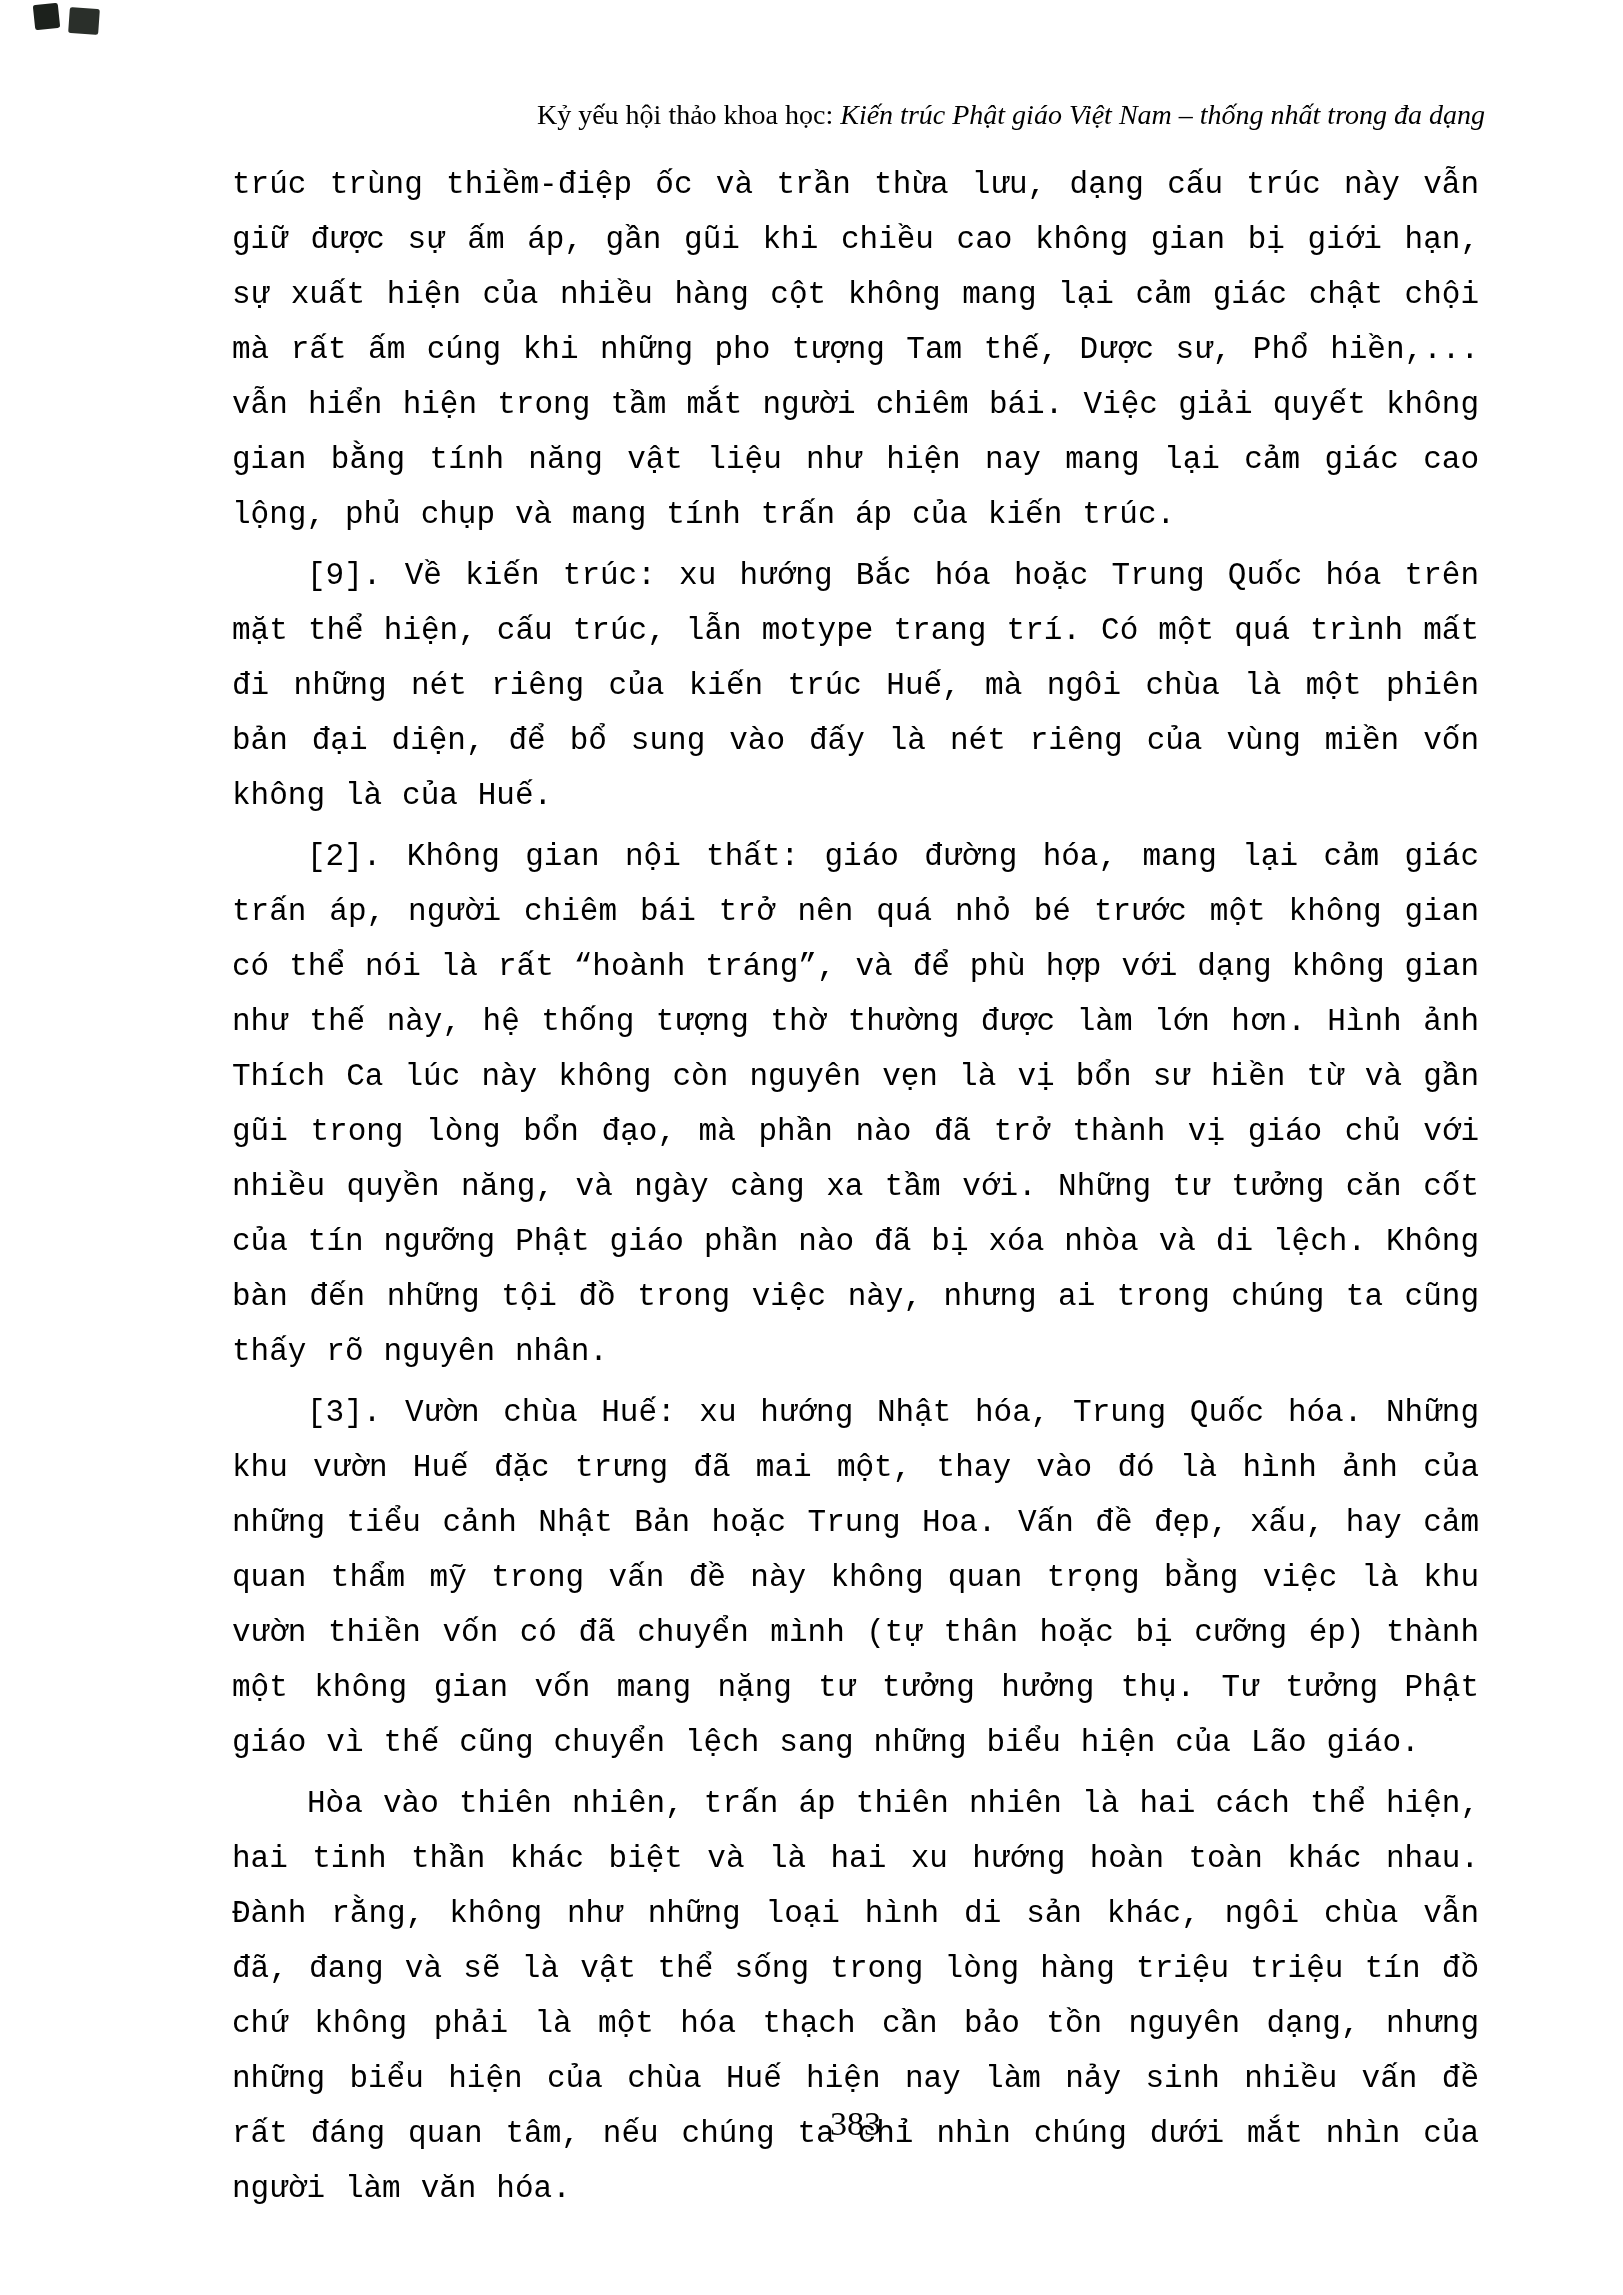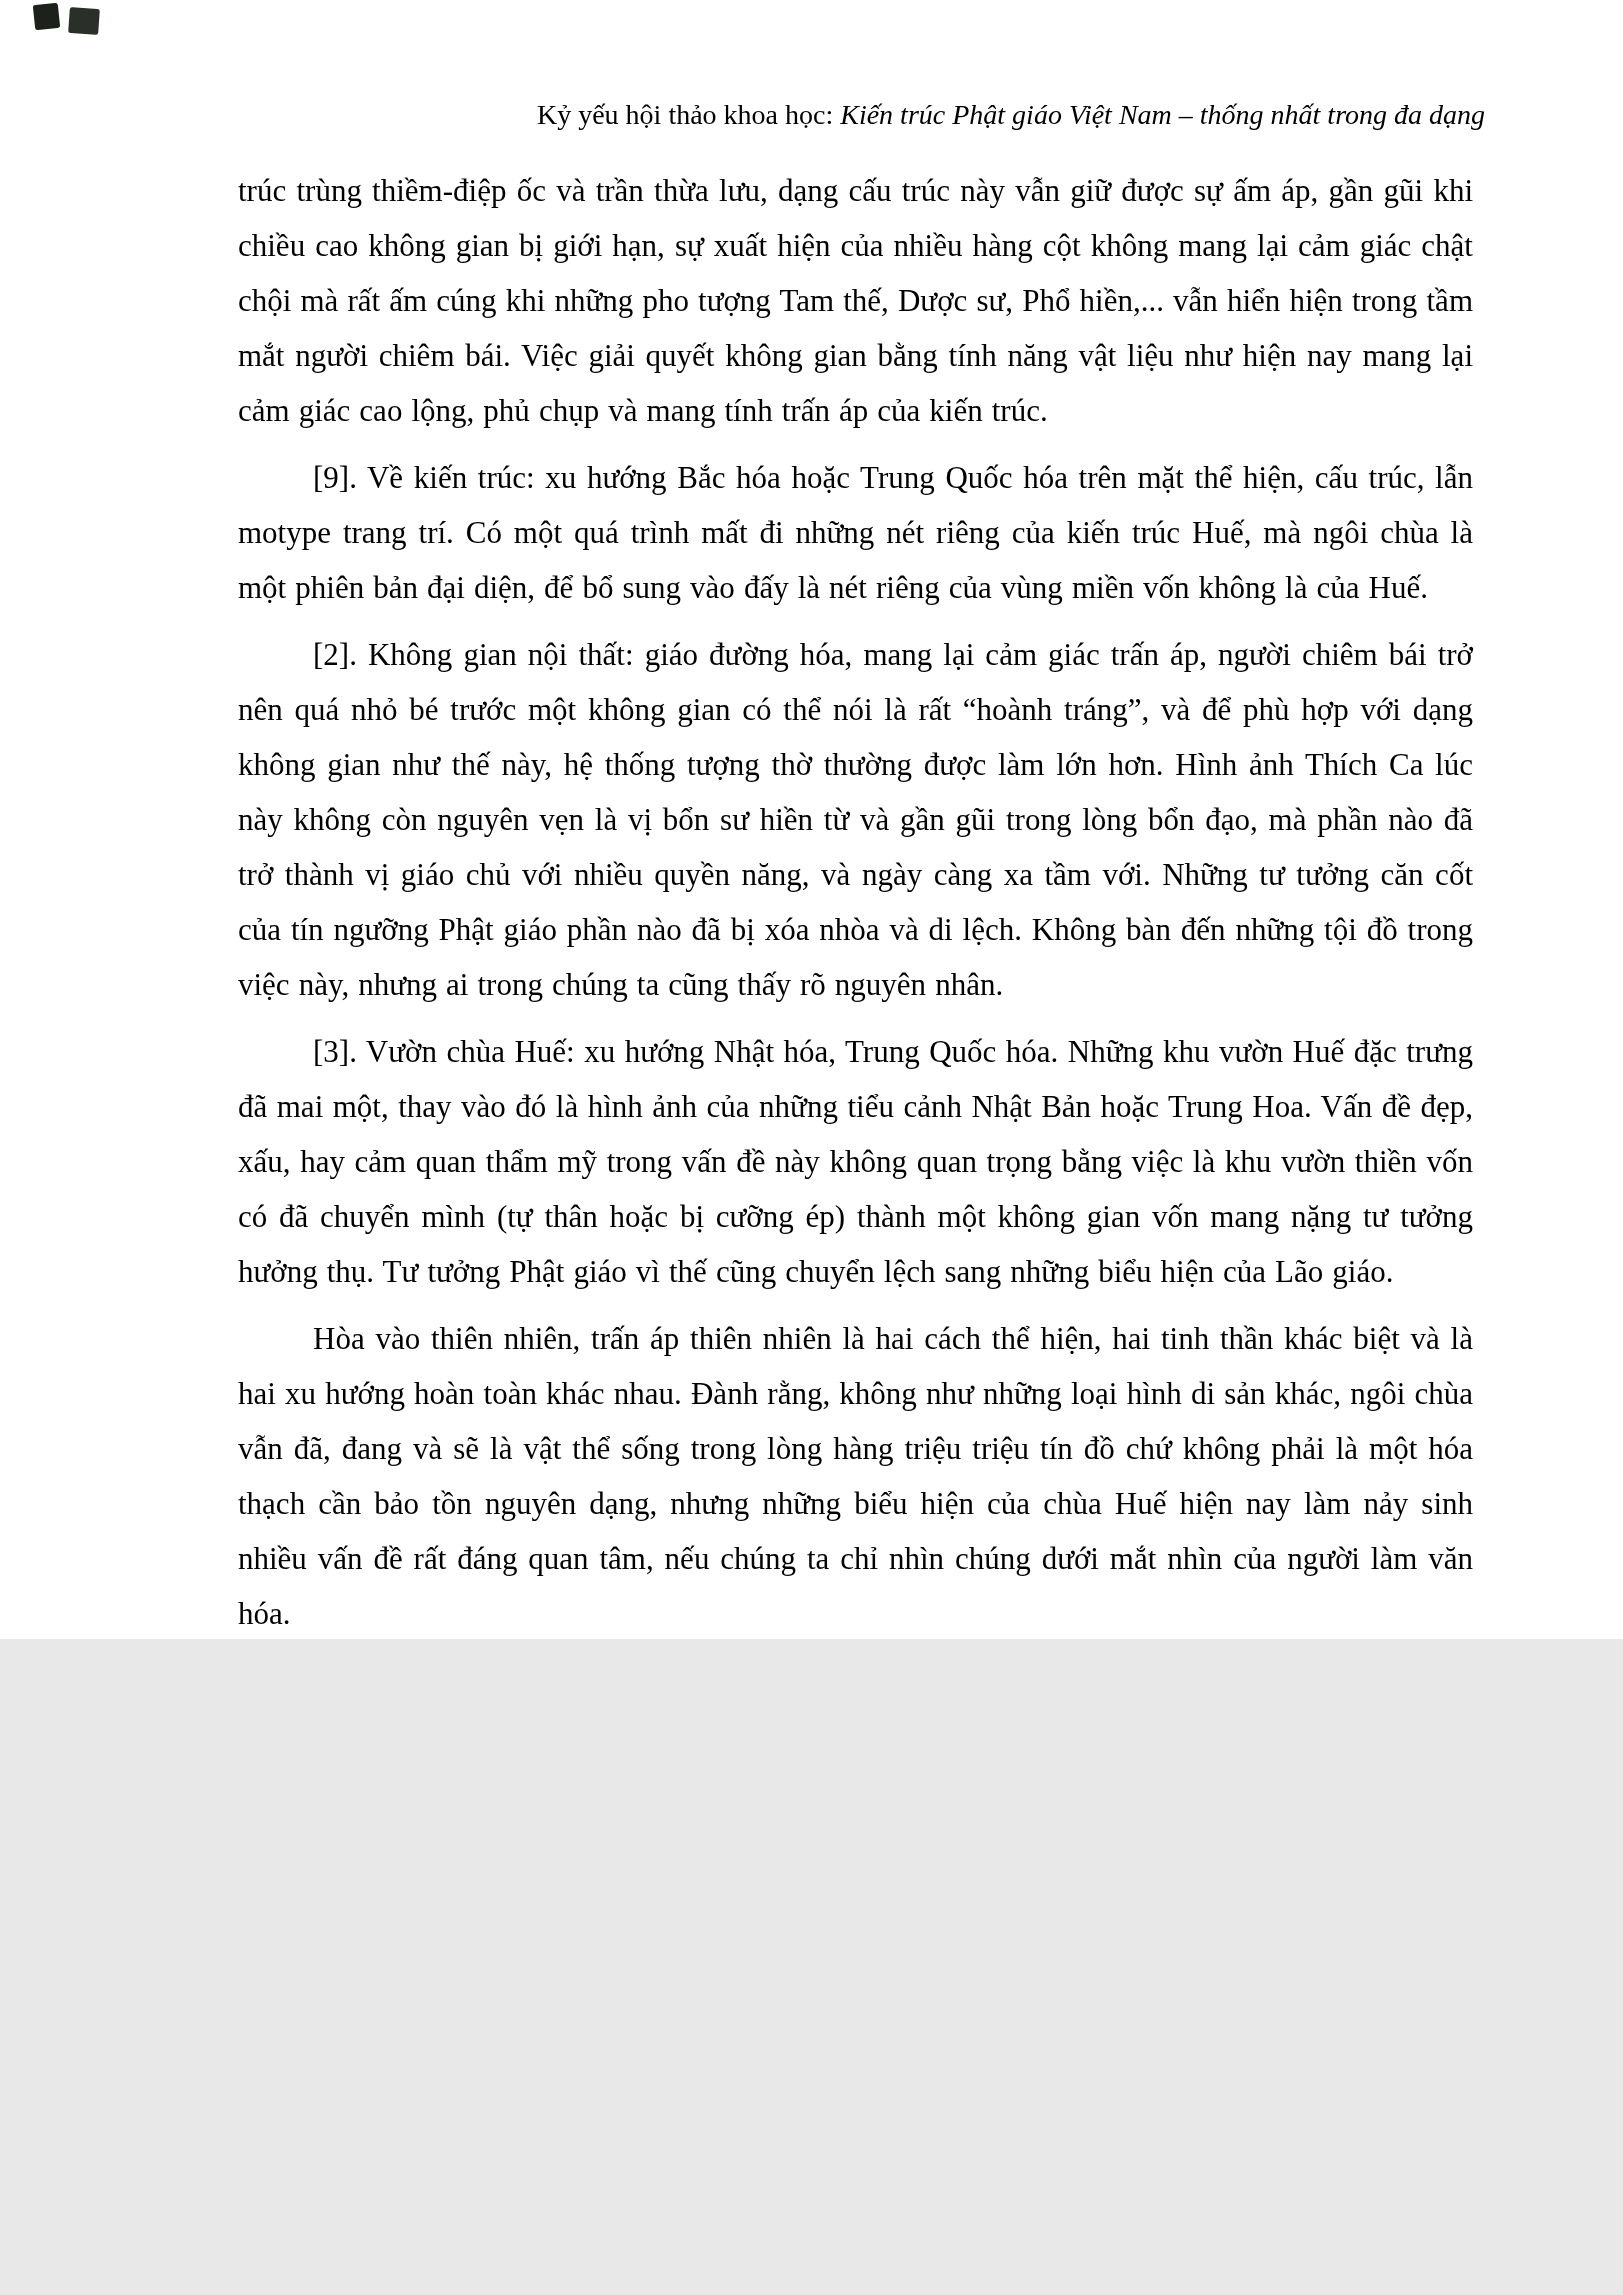--- a/index.html
+++ b/index.html
@@ -1,19 +1,19 @@
 <!DOCTYPE html>
 <html lang="vi" style="font-size:10.5px"><head>
 <meta charset="utf-8">
 <style>
   html, body { margin: 0; padding: 0; background: #e8e8e8; }
   .page {
     position: relative;
     width: 1623px;
-    height: 1639px;
+    height: 2295px;
     background: #ffffff;
     font-family: "Liberation Serif", "DejaVu Serif", serif;
     color: #000000;
     overflow: hidden;
   }
   .running-header {
     position: absolute;
     left: 226px;
     right: 138px;
     top: 96px;
@@ -26,21 +26,21 @@
   .page-body {
     position: absolute;
     left: 226px;
     right: 138px;
     top: 151px;
     text-align: justify;
     font-size: 31px;
     line-height: 55px;
     word-spacing: 1.3px;
   }
-  .para { margin: 12px; text-indent: 75px; }
+  .para { margin: 6px; text-indent: 75px; font-family: Liberation Mono, monospace; }
   .para.no-indent { text-indent: 0; }
   .page-footer {
     position: absolute;
     left: 226px;
     right: 138px;
     top: 2105px;
     text-align: center;
     font-size: 34px;
   }
   .artifact {

